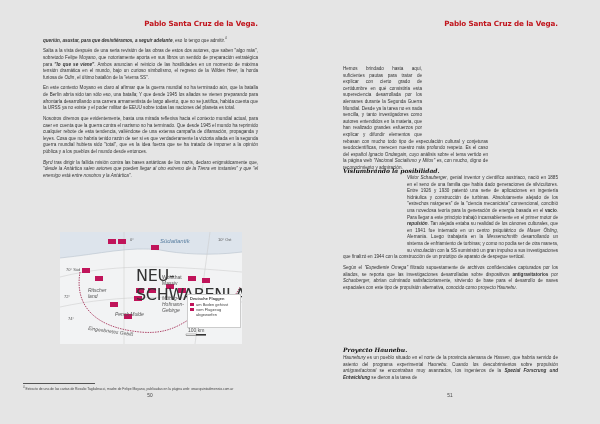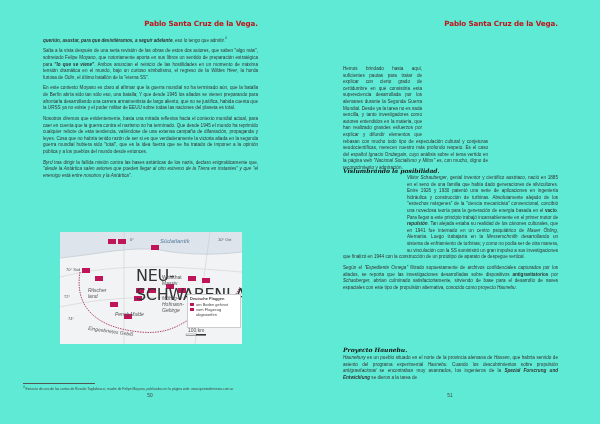--- a/index.html
+++ b/index.html
@@ -1,18 +1,18 @@
 <!DOCTYPE html>
 <html><head>
 <meta charset="utf-8">
 <style>
   html, body { margin:0; padding:0; }
   body { width:600px; height:424px; background:#ffffff; position:relative; overflow:hidden;
          font-family:"Liberation Sans", sans-serif; color:#222; }
-  .page { position:absolute; top:0; width:300px; height:424px; background:#5eead4; }
+  .page { position:absolute; top:0; width:300px; height:424px; background:#e5e5e5; }
   .page.left { left:0; }
   .page.right { left:300px; }
   .hdr { position:absolute; top:19px; right:42px; font-family:"DejaVu Sans", sans-serif; font-size:7.2px;
          font-weight:bold; color:#c0141c; letter-spacing:-0.1px; }
   .txt { position:absolute; font-size:4.6px; line-height:6.6px; text-align:justify; color:#333; }
   .txt p { margin:0 0 4.2px 0; }
   .txt i { font-style:italic; }
   .bi { font-weight:bold; font-style:italic; }
   .left .txt { left:43px; width:215px; }
   .title { position:absolute; top:40px; left:0; width:300px; text-align:center;

